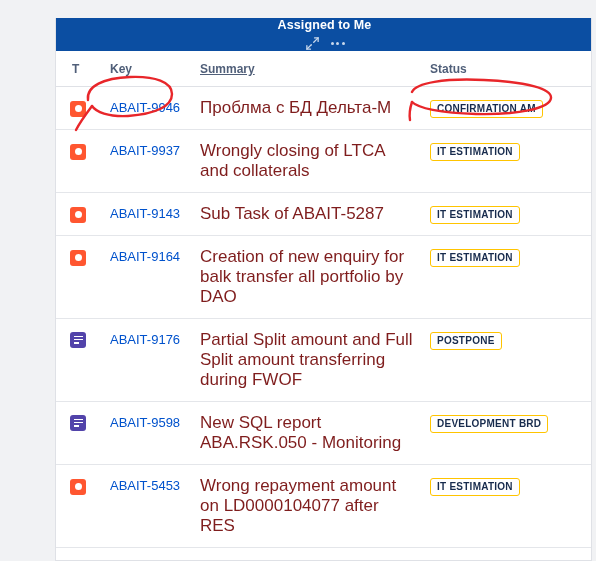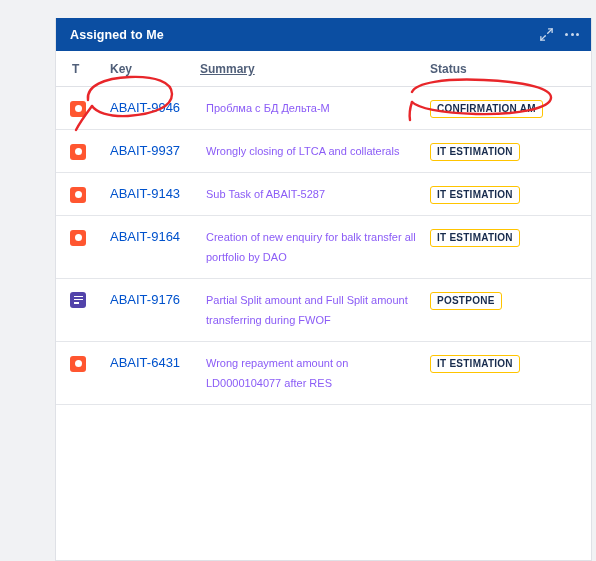--- a/index.html
+++ b/index.html
@@ -30,20 +30,21 @@
   }
 
   
   .gadget-header {
     height: 33px;
     background: #0b4ea2;
     display: flex;
     align-items: center;
     padding: 0 12px 0 14px;
     box-sizing: border-box;
+    flex-direction: column;
   }
   .gadget-title {
     color: #ffffff;
     font-size: 12.5px;
     font-weight: bold;
     letter-spacing: .1px;
     flex: 1;
   }
   .hdr-icons {
     display: flex;
@@ -139,28 +140,27 @@
 
   .key-link {
     color: #0052cc;
     font-size: 13px;
     text-decoration: none;
     cursor: pointer;
     white-space: nowrap;
   }
 
   .sum-link {
-    color: #8b5cf6;
-    font-size: 11px;
+    color: #7f1d1d;
+    font-size: 17px;
     text-decoration: none;
     line-height: 20px;
     cursor: pointer;
     display: block;
     padding-right: 14px;
-    margin-left: 6px;
   }
 
   .status-badge {
     display: inline-block;
     border: 1px solid #ffc400;
     border-radius: 3px;
     background: #ffffff;
     color: #172b4d;
     font-size: 10px;
     font-weight: bold;
@@ -258,24 +258,34 @@
           <td class="col-t"><span class="type-icon type-story">
               <span class="glyph"></span>
             </span></td>
           <td class="col-key"><a class="key-link">ABAIT-9176</a></td>
           <td class="col-sum">
             <a class="sum-link">Partial Split amount and Full Split amount transferring during FWOF</a>
           </td>
           <td class="col-st"><span class="status-badge">POSTPONE</span></td>
         </tr>
         <tr>
-          <td class="col-t"><span class="type-icon type-bug">
-              <span class="glyph"></span>
-            </span></td>
-          <td class="col-key"><a class="key-link">ABAIT-6431</a></td>
+          <td class="col-t"><span class="type-icon type-story">
+              <span class="glyph"></span>
+            </span></td>
+          <td class="col-key"><a class="key-link">ABAIT-9598</a></td>
+          <td class="col-sum">
+            <a class="sum-link">New SQL report ABA.RSK.050 - Monitoring</a>
+          </td>
+          <td class="col-st"><span class="status-badge">DEVELOPMENT BRD</span></td>
+        </tr>
+        <tr>
+          <td class="col-t"><span class="type-icon type-bug">
+              <span class="glyph"></span>
+            </span></td>
+          <td class="col-key"><a class="key-link">ABAIT-5453</a></td>
           <td class="col-sum">
             <a class="sum-link">Wrong repayment amount on LD0000104077 after RES</a>
           </td>
           <td class="col-st"><span class="status-badge">IT ESTIMATION</span></td>
         </tr>
       </tbody>
   </table>
 
 </div>
 

